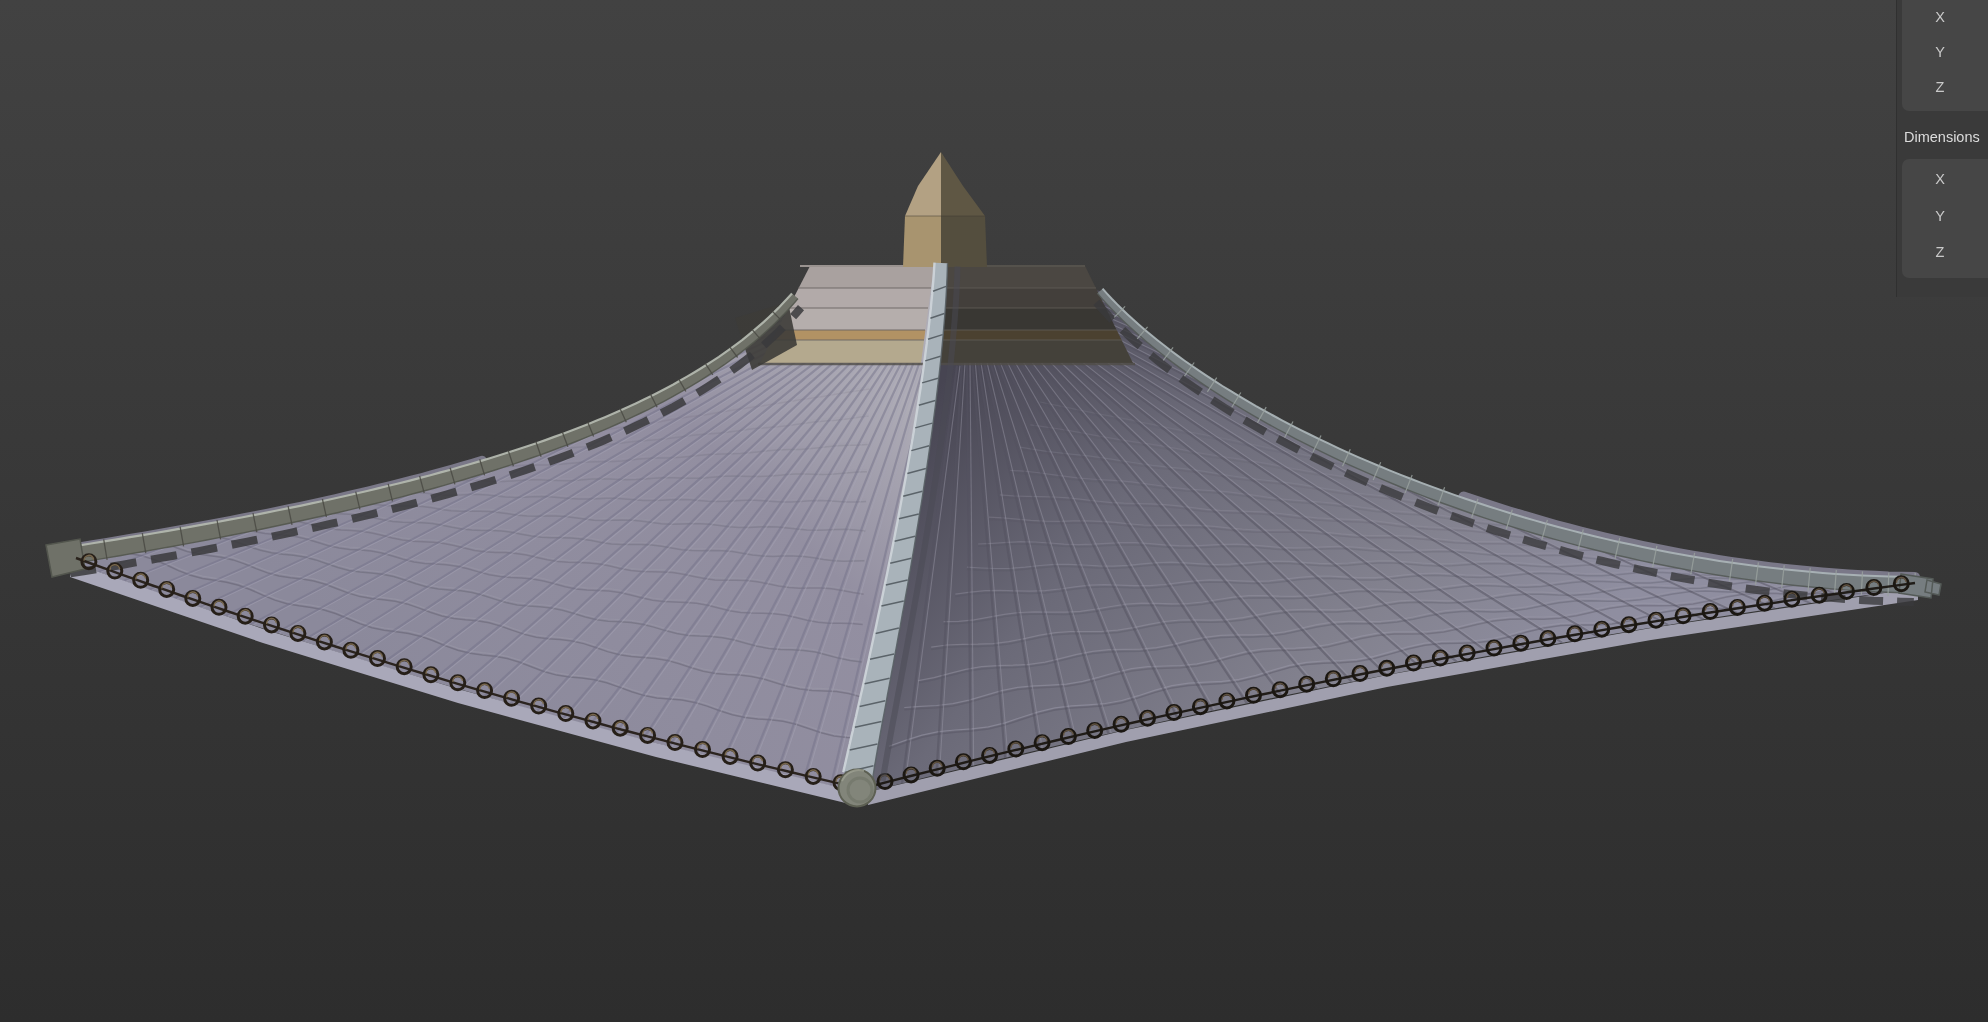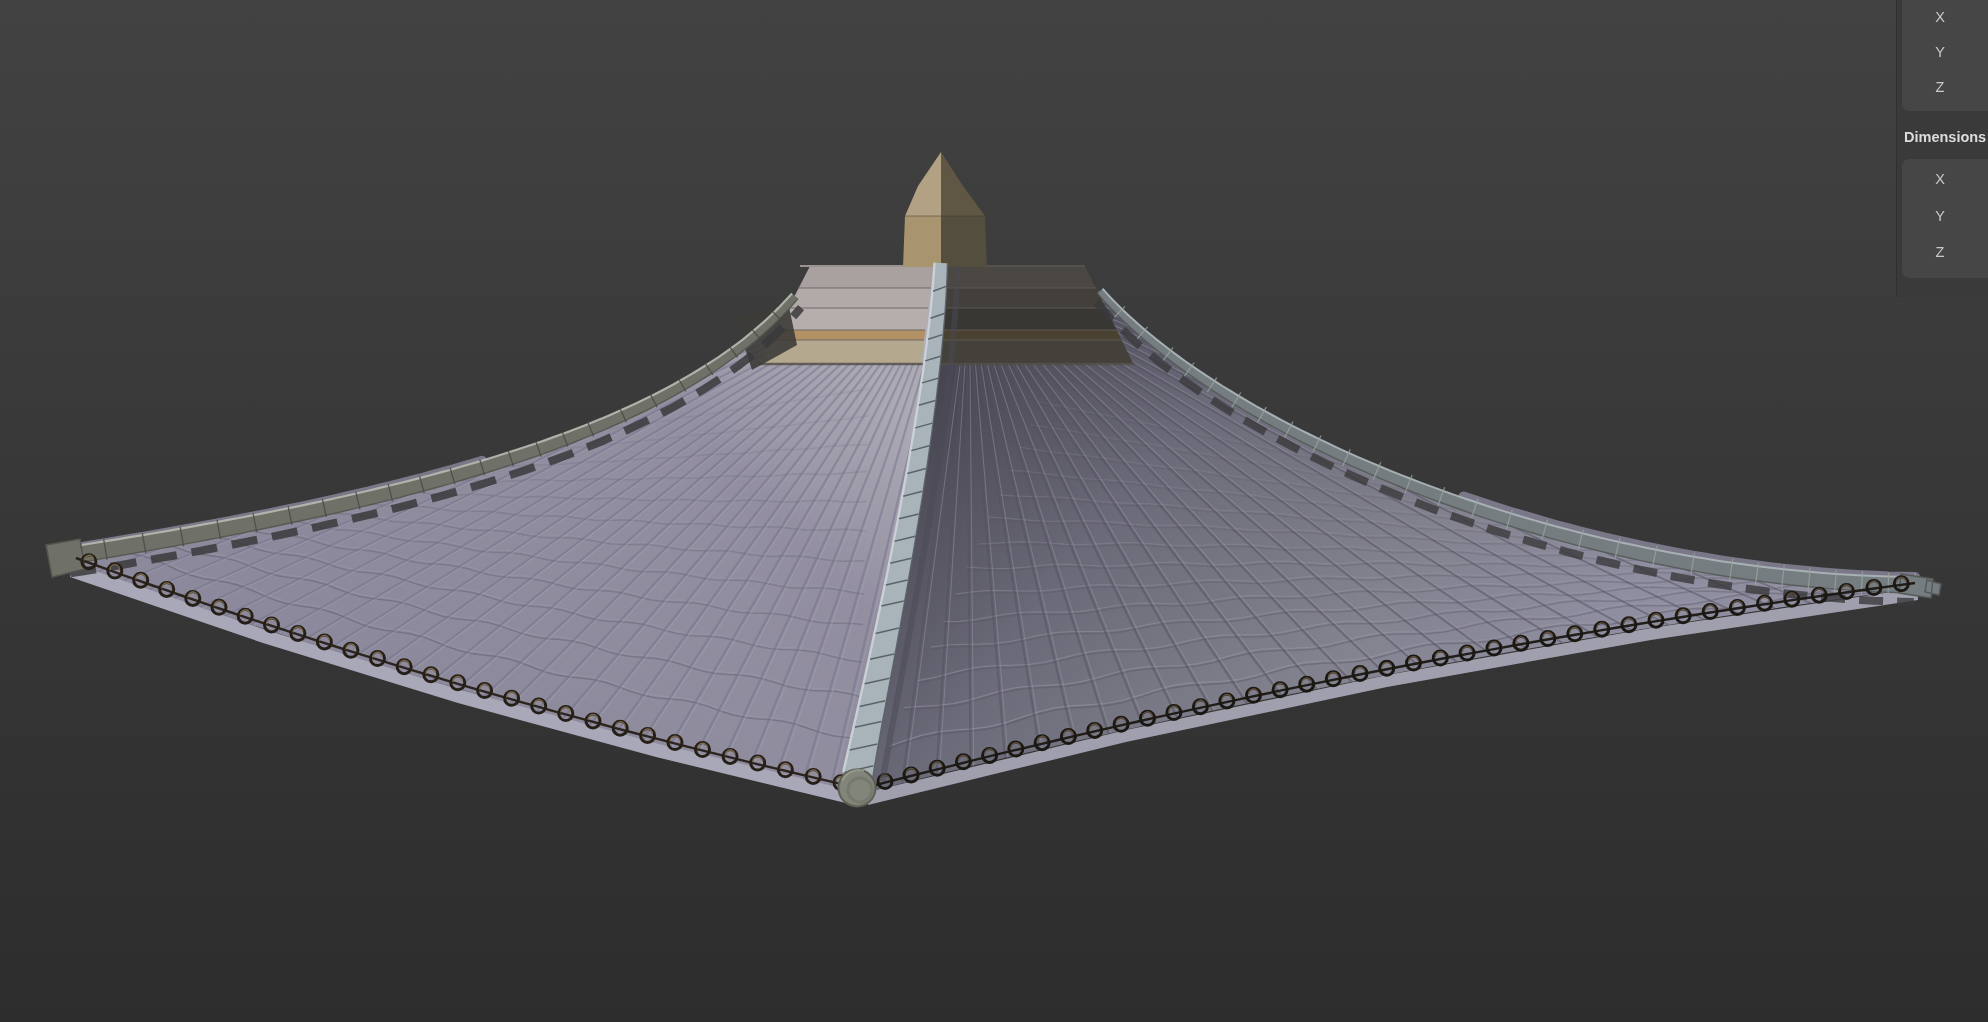--- a/index.html
+++ b/index.html
@@ -11,21 +11,21 @@
   .sidebar{position:absolute;right:0;top:0;width:91px;height:297px;
            background:var(--panel-bg);overflow:hidden;
            border-left:1px solid var(--panel-border);}
   .fieldbox{position:absolute;left:5px;width:150px;background:var(--panel-field);
             border-radius:7px;}
   .box1{top:-26px;height:137px;}
   .box2{top:159px;height:119px;}
   .axis-label{position:absolute;left:30px;width:26px;text-align:center;
               font-size:14.5px;line-height:17px;color:var(--panel-text);}
   .panel-label{position:absolute;left:7px;top:129px;font-size:14.5px;line-height:17px;
-               color:var(--panel-label);white-space:nowrap;font-weight:bold;}
+               color:var(--panel-label);white-space:nowrap;}
 </style>
 </head>
 <body>
 
 <div id="stage">
 
   <svg id="scene" viewBox="0 0 1988 1022">
     <defs>
       <linearGradient id="gBg" x1="0" y1="0" x2="0" y2="1">
         <stop offset="0" style="stop-color:var(--bg-top)"></stop>

